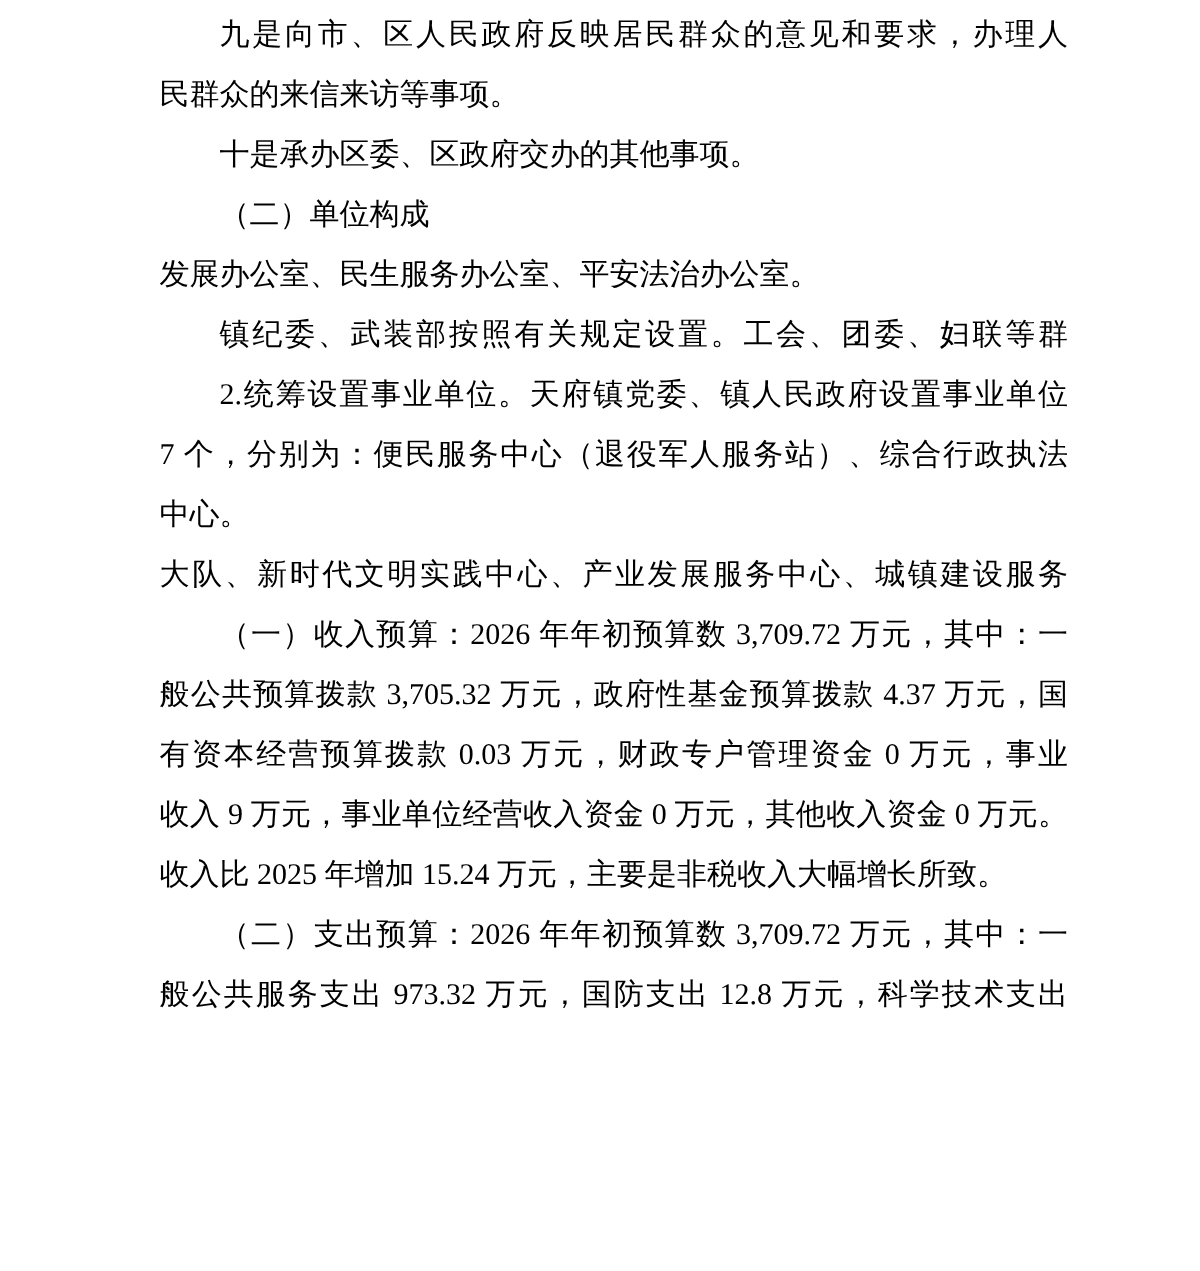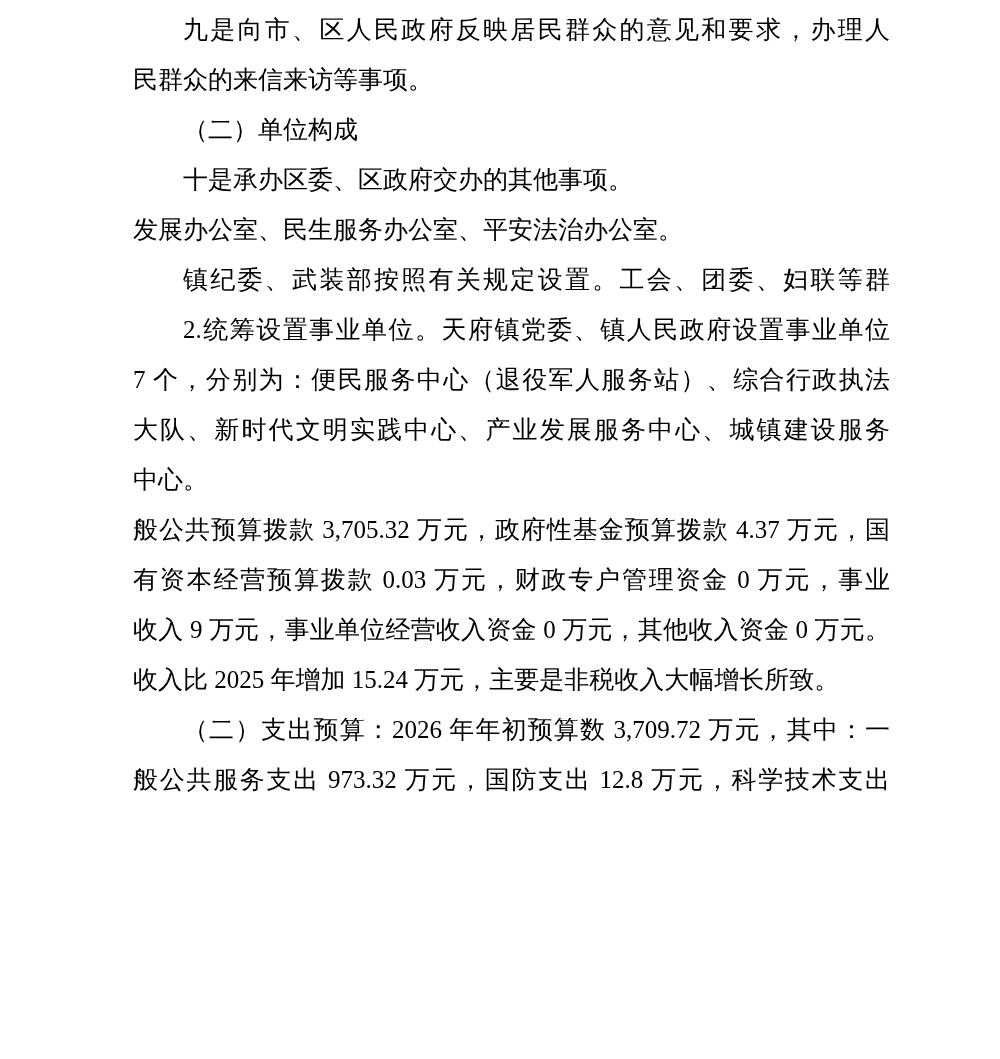--- a/index.html
+++ b/index.html
@@ -52,38 +52,39 @@
 </head>
 <body>
 
 <div class="page">
   <div class="text-block">
       <div class="paragraph">
         <div class="line i j">九是向市、区人民政府反映居民群众的意见和要求，办理人</div>
         <div class="line">民群众的来信来访等事项。</div>
       </div>
       <div class="paragraph">
-        <div class="line i">（二）单位构成</div>
+        <div class="line i">十是承办区委、区政府交办的其他事项。</div>
       </div>
       <div class="paragraph">
-        <div class="line i">十是承办区委、区政府交办的其他事项。</div>
+        <div class="line i">（二）单位构成</div>
       </div>
       <div class="paragraph">
         <div class="line">发展办公室、民生服务办公室、平安法治办公室。</div>
       </div>
       <div class="paragraph">
         <div class="line i j">镇纪委、武装部按照有关规定设置。工会、团委、妇联等群</div>
       </div>
       <div class="paragraph">
         <div class="line i j">2.统筹设置事业单位。天府镇党委、镇人民政府设置事业单位</div>
         <div class="line j">7 个，分别为：便民服务中心（退役军人服务站）、综合行政执法</div>
+        <div class="line">中心。</div>
         <div class="line j">大队、新时代文明实践中心、产业发展服务中心、城镇建设服务</div>
-        <div class="line">中心。</div>
       </div>
       <div class="paragraph">
+        <div class="line i j">（一）收入预算：2026 年年初预算数 3,709.72 万元，其中：一</div>
         <div class="line j">般公共预算拨款 3,705.32 万元，政府性基金预算拨款 4.37 万元，国</div>
         <div class="line j">有资本经营预算拨款 0.03 万元，财政专户管理资金 0 万元，事业</div>
         <div class="line j">收入 9 万元，事业单位经营收入资金 0 万元，其他收入资金 0 万元。</div>
         <div class="line">收入比 2025 年增加 15.24 万元，主要是非税收入大幅增长所致。</div>
       </div>
       <div class="paragraph">
         <div class="line i j">（二）支出预算：2026 年年初预算数 3,709.72 万元，其中：一</div>
         <div class="line j">般公共服务支出 973.32 万元，国防支出 12.8 万元，科学技术支出</div>
       </div>
     </div>

